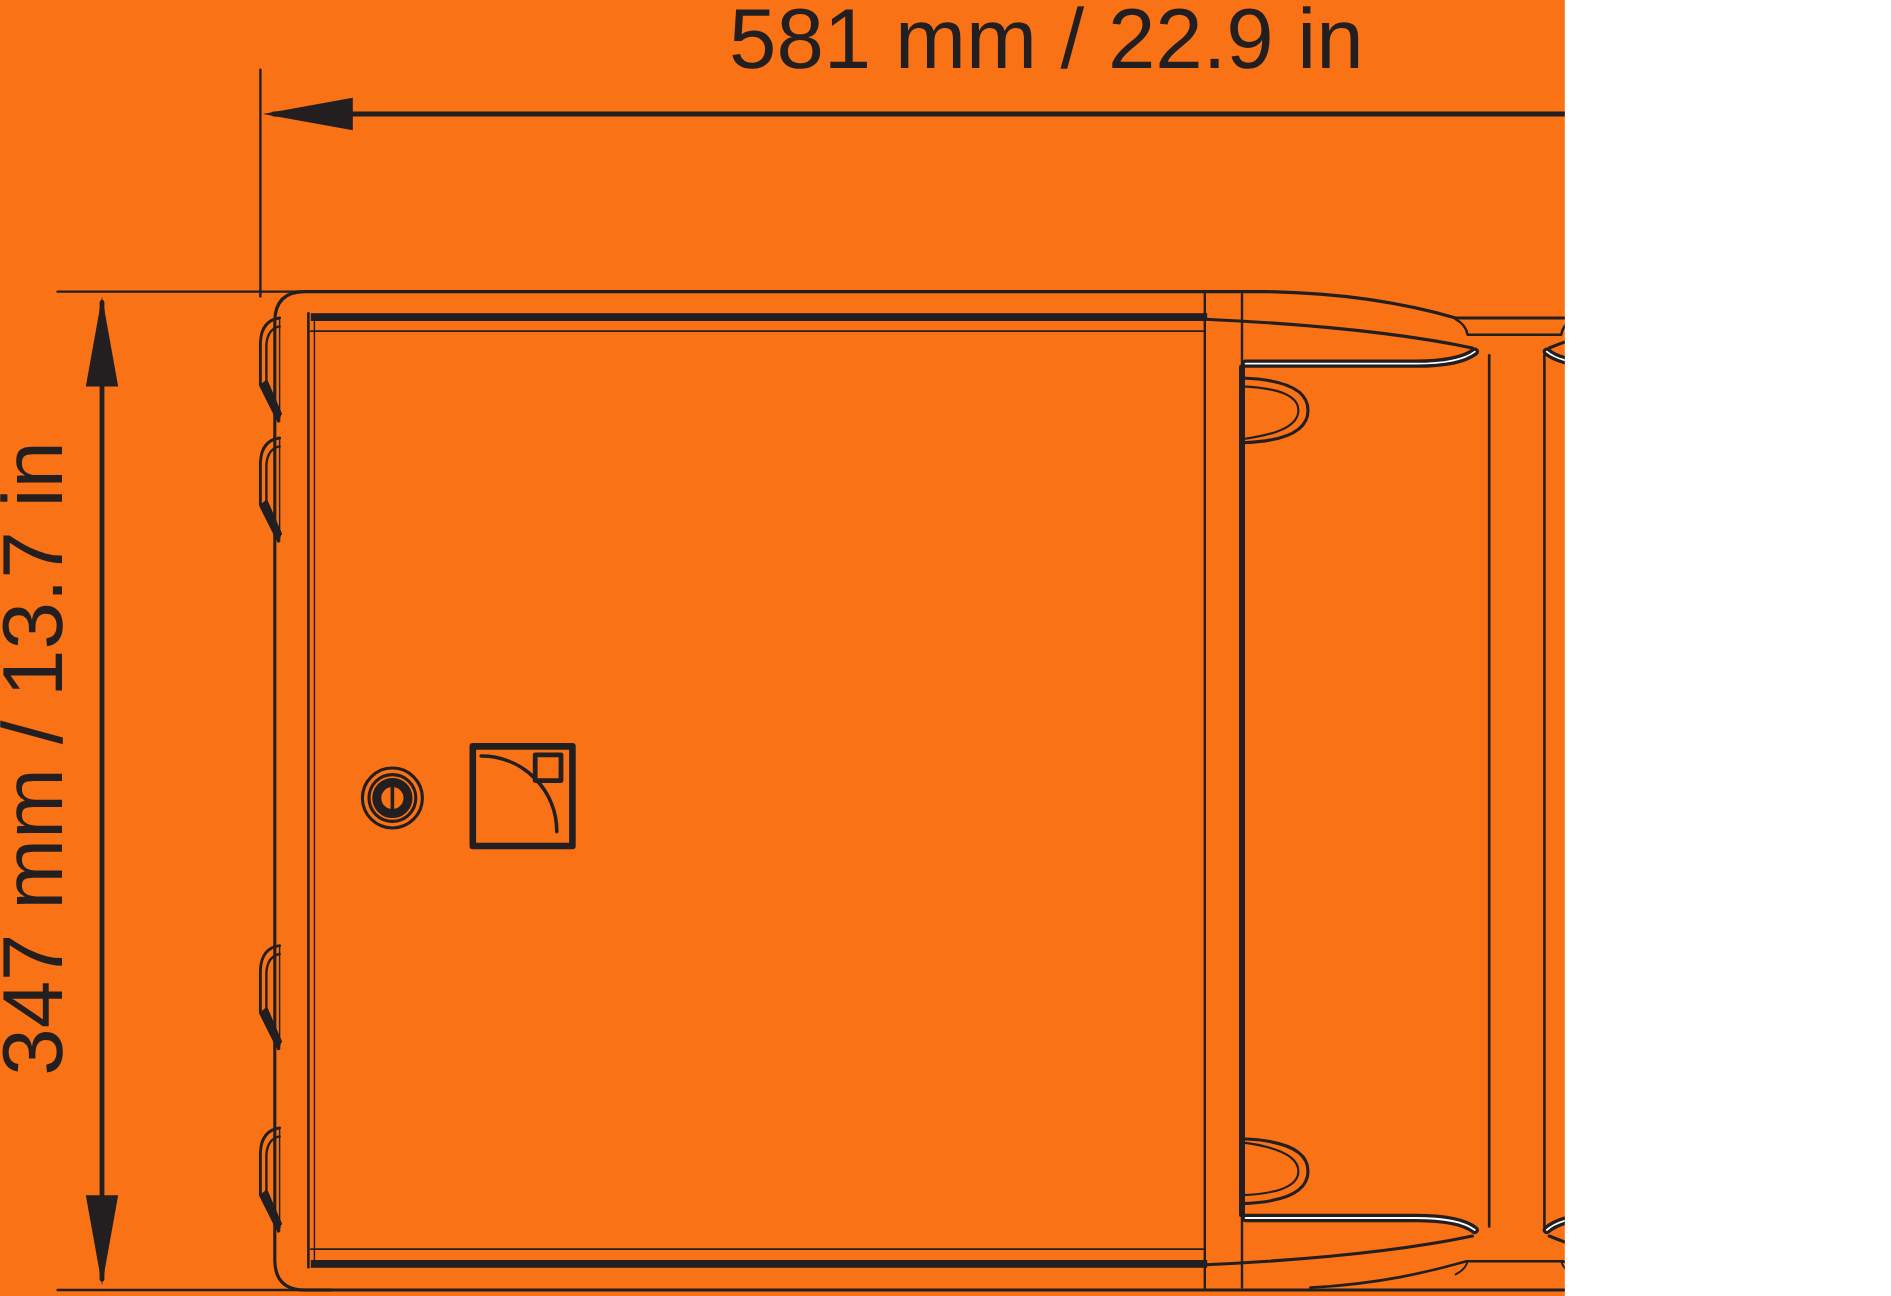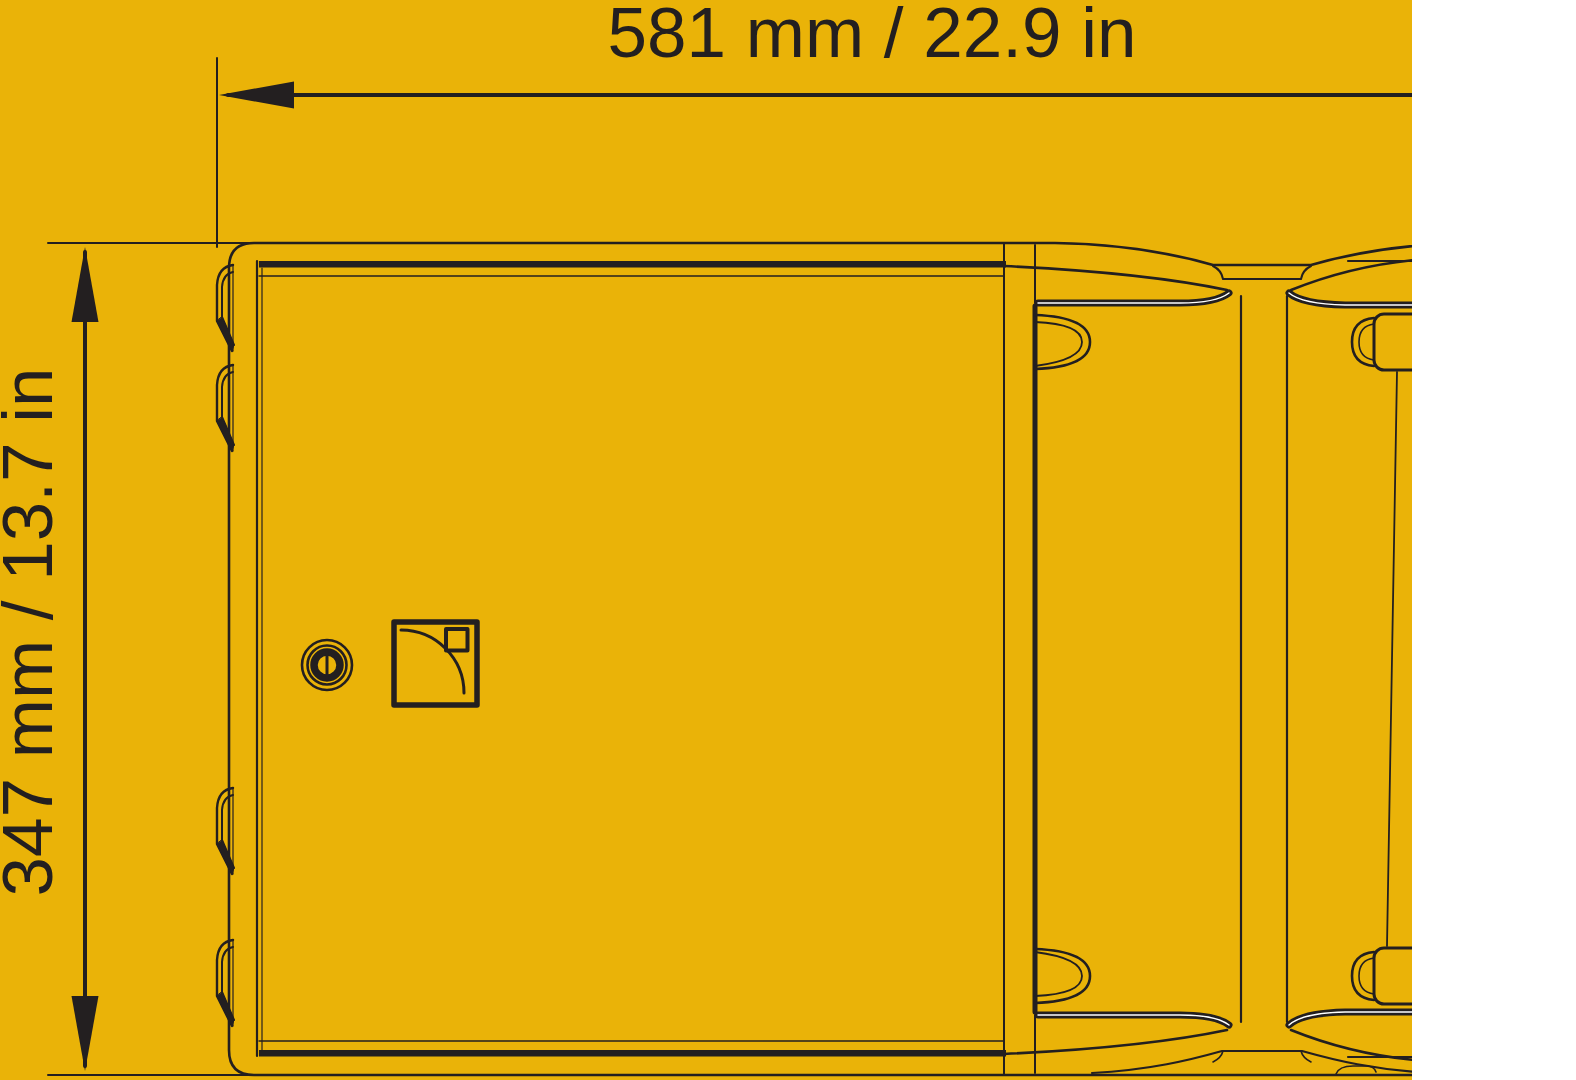--- a/index.html
+++ b/index.html
@@ -1,19 +1,19 @@
 <!DOCTYPE html>
 <html><head>
 <meta charset="utf-8">
 <style>
   html,body{margin:0;padding:0;background:#ffffff;}
   .canvas{
     position:relative;
-    width:1412px;height:1080px;
-    background:#eab308;
+    width:1304px;height:1080px;
+    background:#f97316;
     font-family:"Liberation Sans", sans-serif;
     color:#231f20;
     overflow:hidden;
   }
   svg{display:block;}
   .dim-label{
     font-family:"Liberation Sans", sans-serif;
     font-size:71px;
     fill:#231f20;
     letter-spacing:0px;

